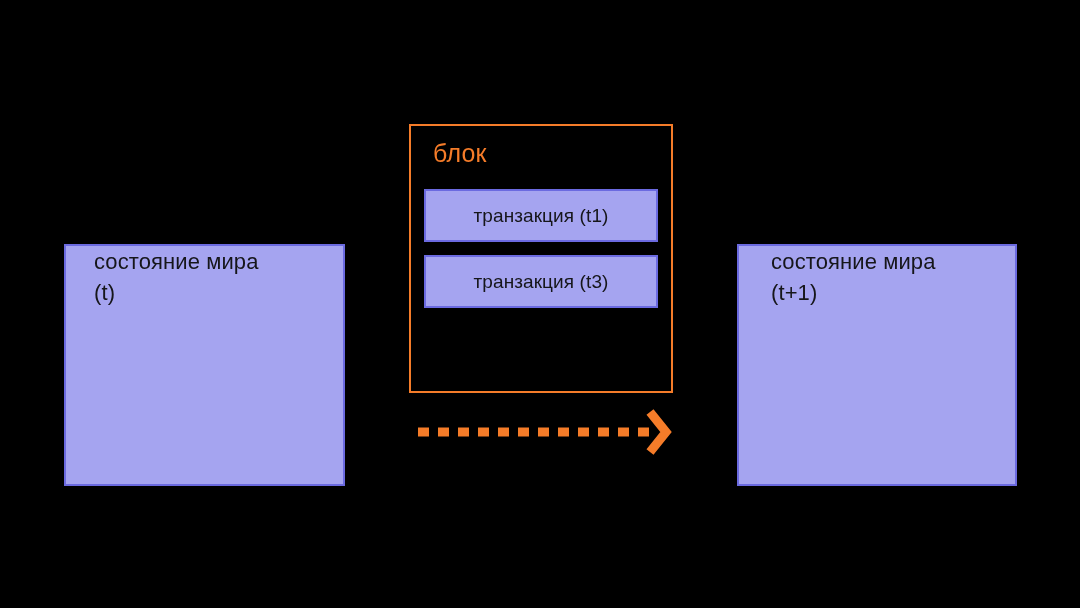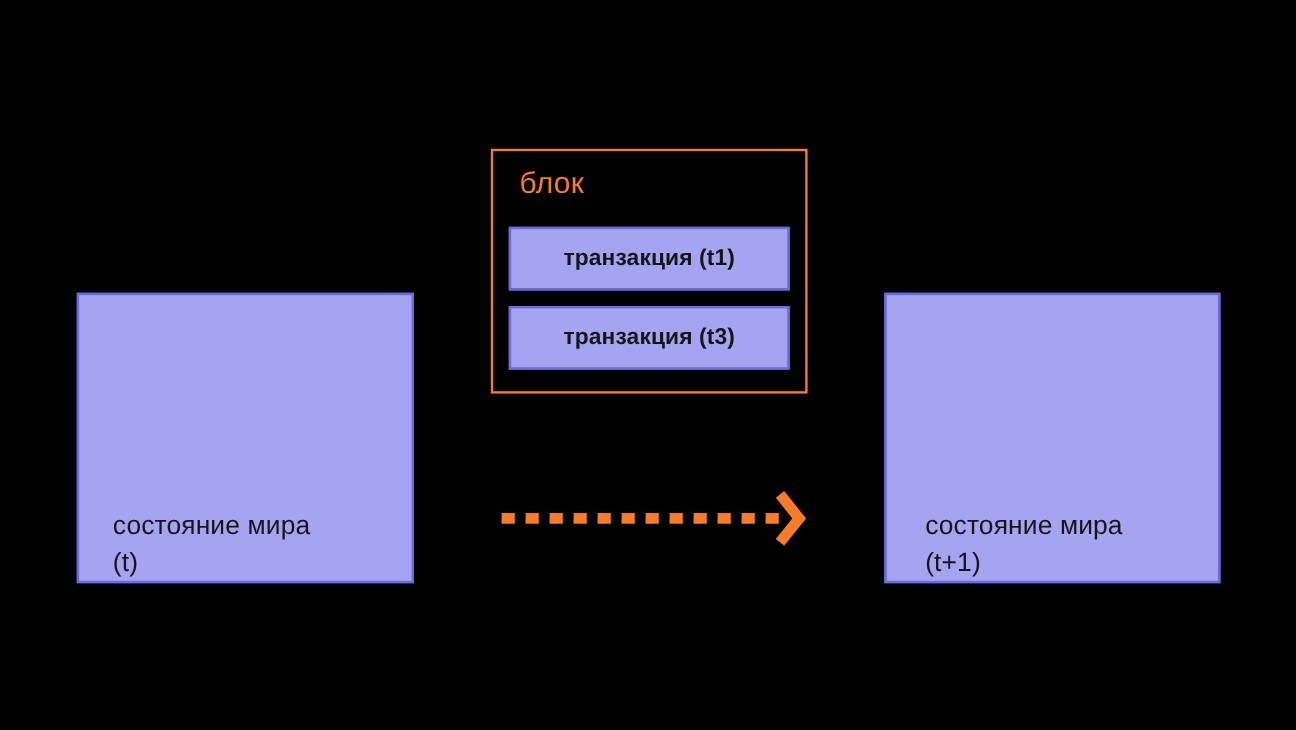--- a/index.html
+++ b/index.html
@@ -20,21 +20,21 @@
   }
 
   
   .state-box {
     position: absolute;
     box-sizing: border-box;
     background: #a5a4f0;
     border: 2px solid #6b6ae0;
     display: flex;
     flex-direction: column;
-    justify-content: flex-end;
+    justify-content: flex-start;
     align-items: flex-start;
     padding-left: 28px;
   }
   .state-box .state-text {
     color: #16161a;
     font-size: 22px;
     line-height: 31px;
     text-align: left;
     white-space: pre-line;
     letter-spacing: 0.1px;
@@ -42,21 +42,21 @@
   #state-left  { left: 64px;  top: 244px; width: 281px; height: 242px; }
   #state-right { left: 737px; top: 244px; width: 280px; height: 242px; padding-left: 32px; }
 
   
   #block {
     position: absolute;
     box-sizing: border-box;
     left: 409px;
     top: 124px;
     width: 264px;
-    height: 204px;
+    height: 269px;
     border: 2px solid #f57c29;
     background: transparent;
   }
   #block-label {
     position: absolute;
     left: 22px;
     top: 12px;
     color: #f57c29;
     font-size: 25px;
     line-height: 30px;
@@ -78,21 +78,20 @@
     align-items: center;
     justify-content: center;
     margin-bottom: 13px;
   }
   .tx-box .tx-text {
     color: #16161a;
     font-size: 19px;
     line-height: 22px;
     text-align: center;
     letter-spacing: 0.1px;
-    font-weight: bold;
   }
 
   
   #arrow {
     position: absolute;
     left: 410px;
     top: 406px;
     width: 270px;
     height: 54px;
   }

